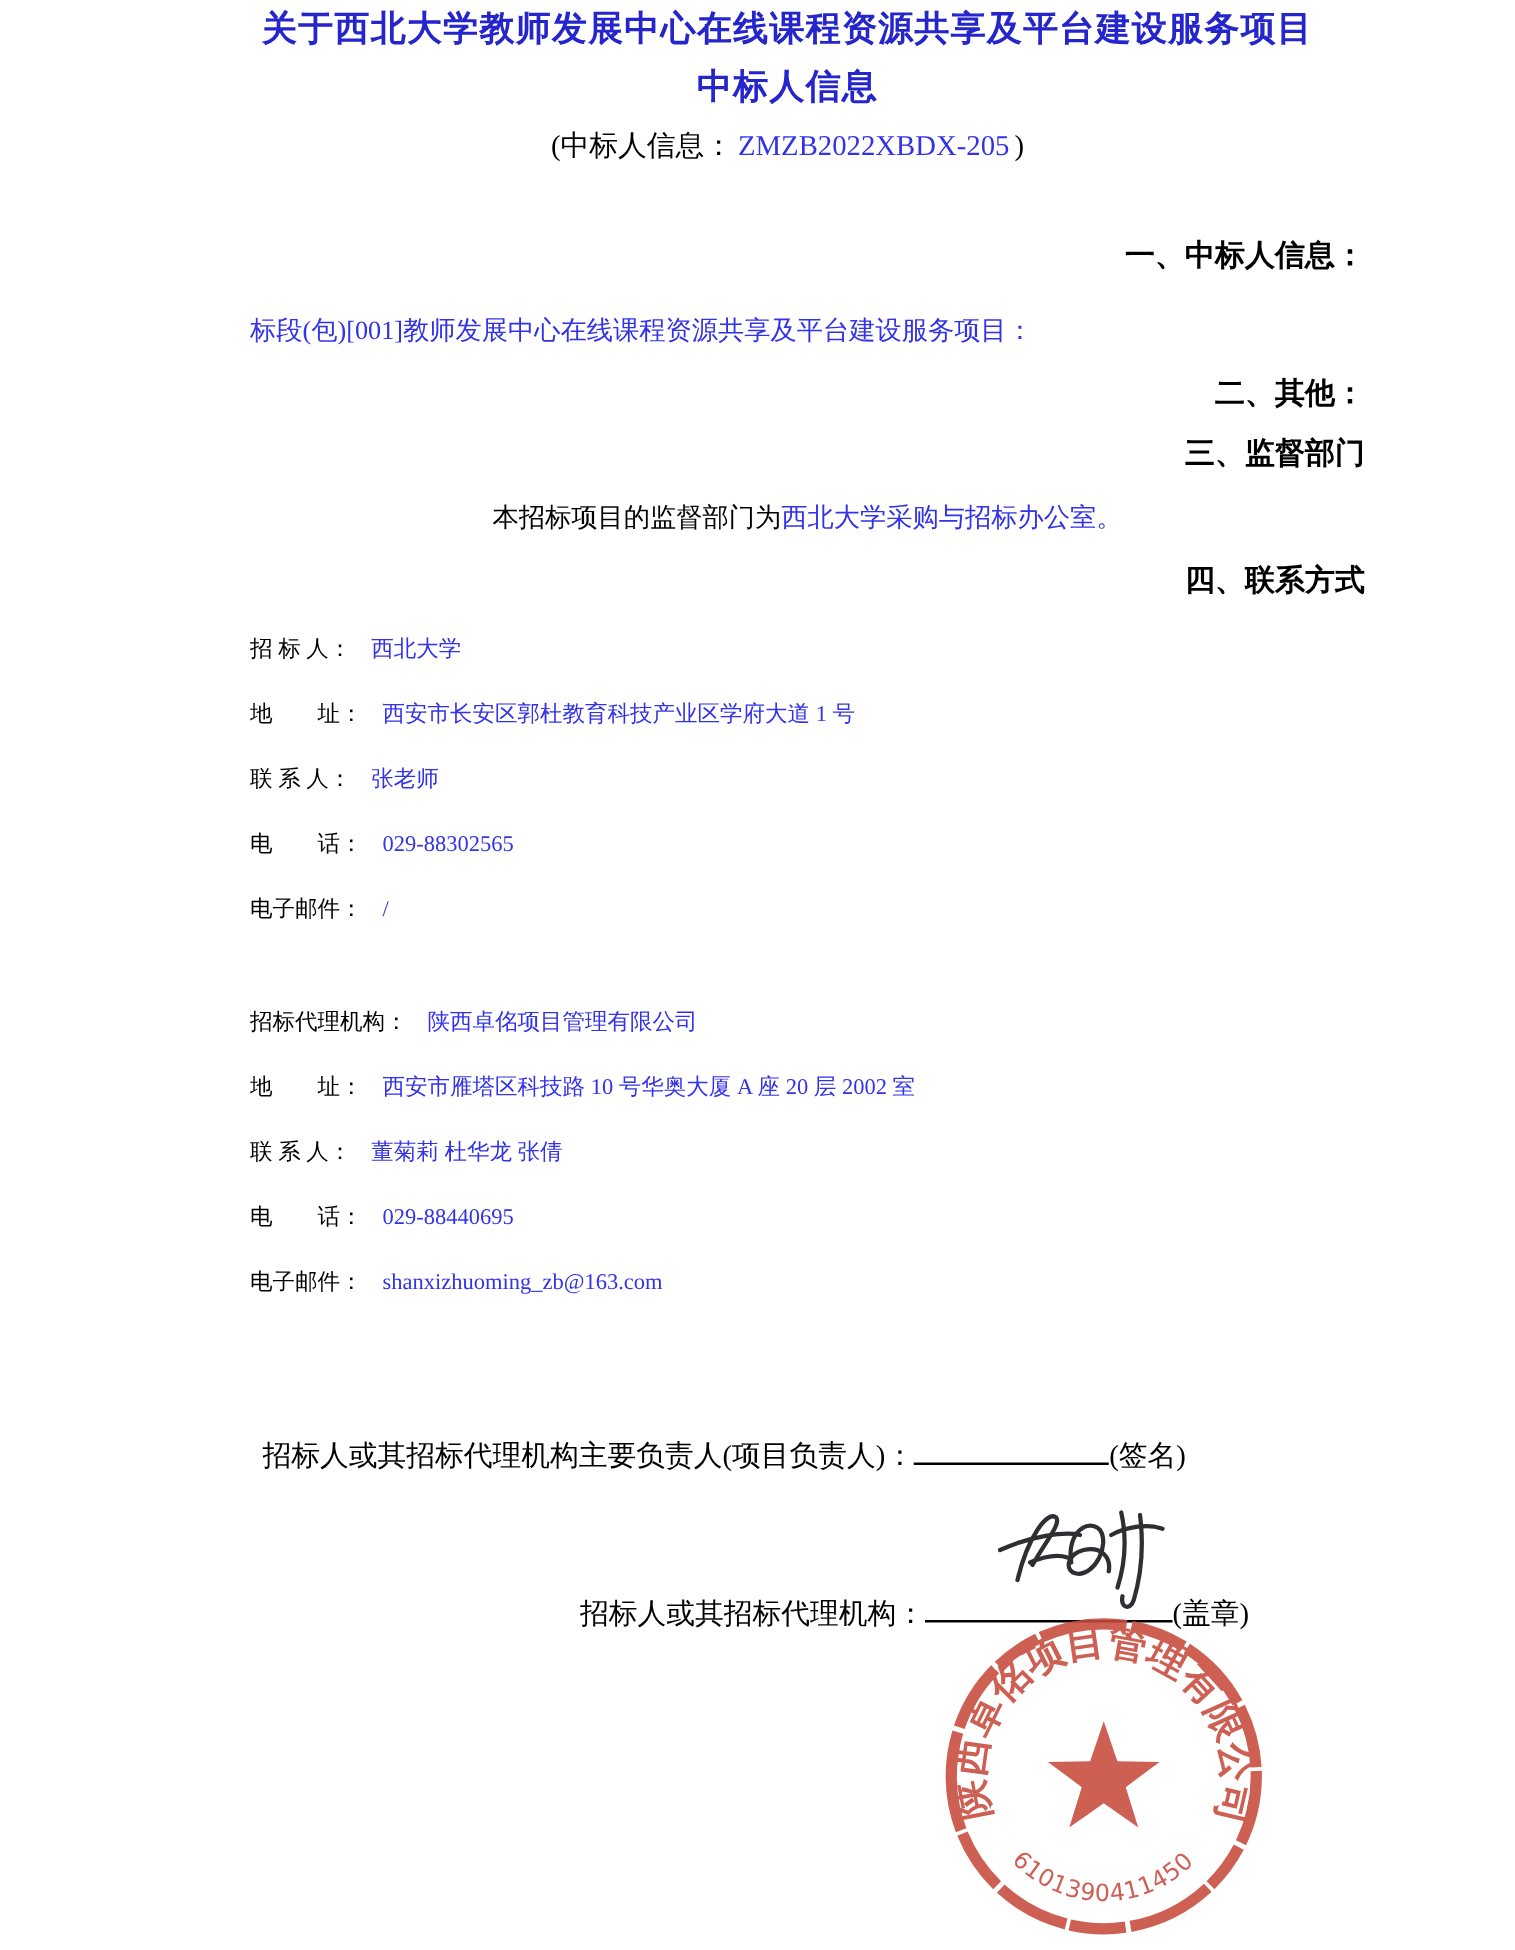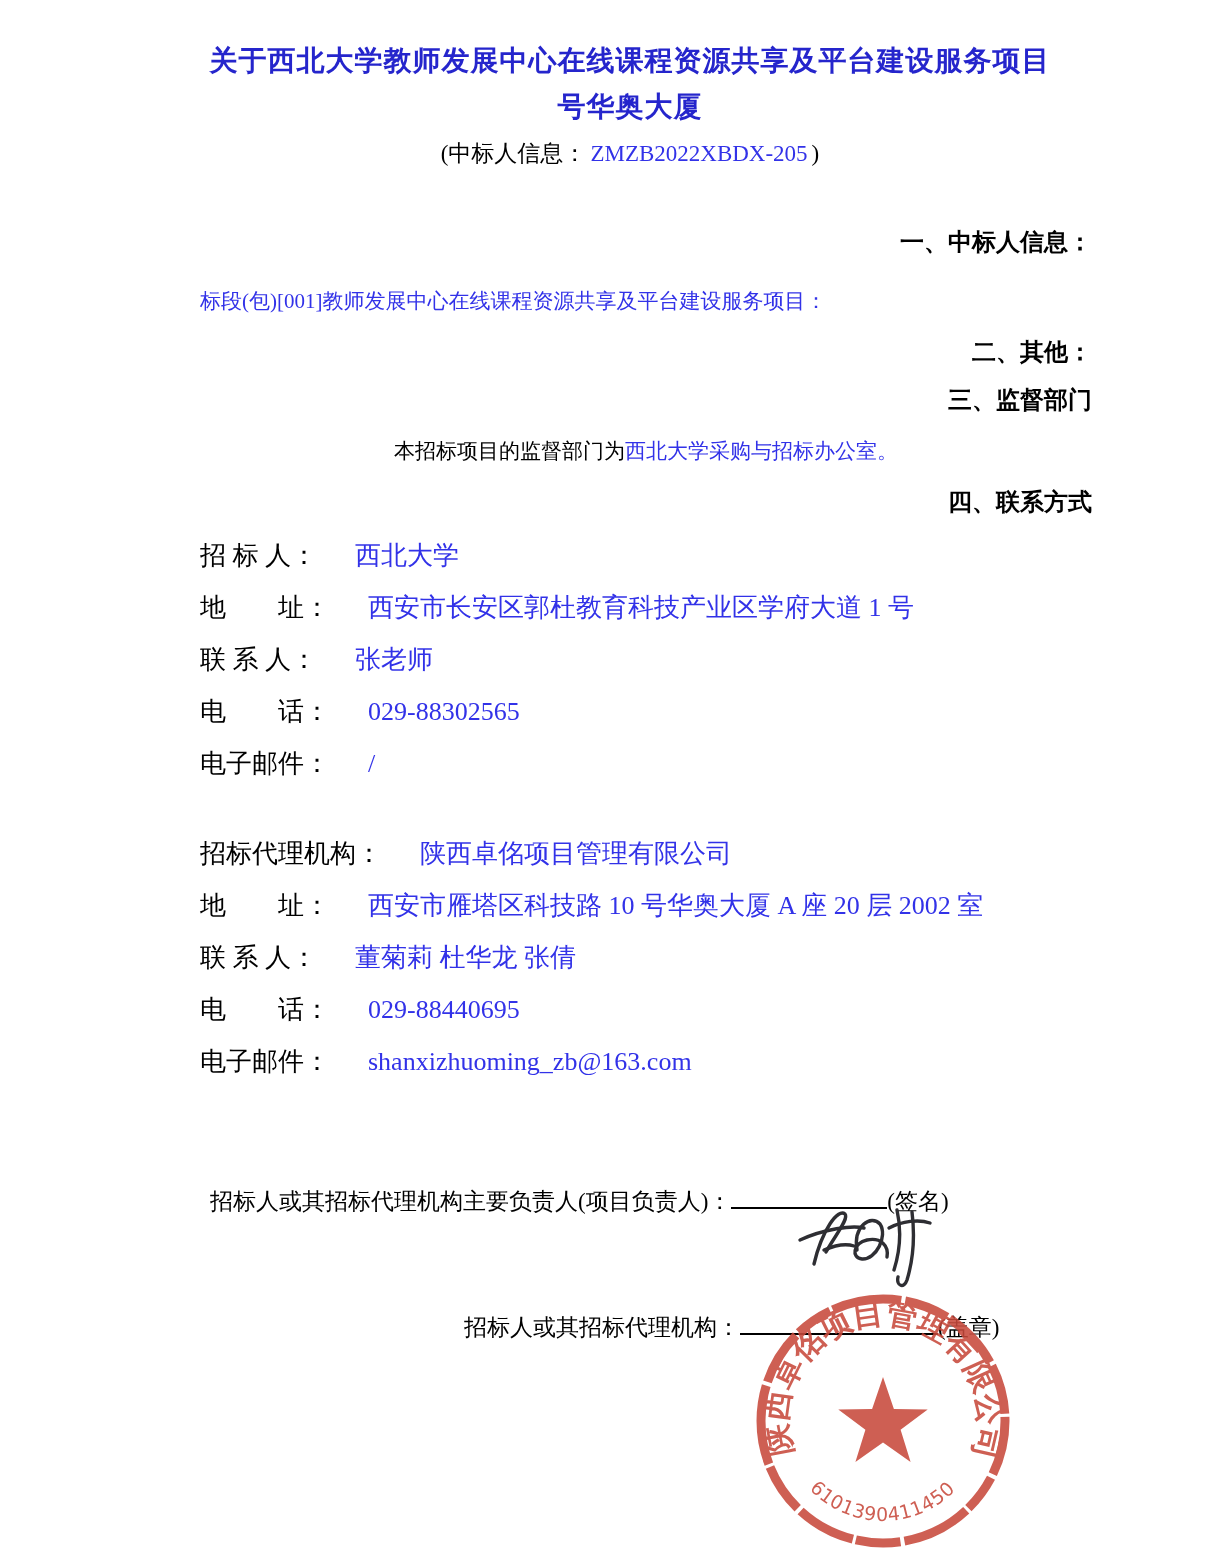--- a/index.html
+++ b/index.html
@@ -4,21 +4,21 @@
 <style>
   html,body { margin:0; padding:0; background:#ffffff; }
   .page {
     position:relative;
     width:1212px; height:1560px;
     background:#ffffff;
     overflow:hidden;
     font-family:"Liberation Serif","DejaVu Serif",serif;
     color:var(--text_black,#000);
   }
-  .content { padding:14px 120px 0 168px;margin-top:24px; }
+  .content { padding:1px 120px 0 168px; }
 
   .title-line {
     text-align:center;
     font-size:28px; font-weight:700;
     color:var(--title_blue,#2525cc);
     line-height:46px;
     letter-spacing:1px;
   }
   .tender-line {
     text-align:center;
@@ -48,25 +48,24 @@
   }
   .blue { color:var(--value_blue,#3232e8); }
   .lot-line   { margin-top:24px; }
   .winner-line{ margin-top:16px; margin-left:64px; display:flex; }
   .winner-line .price { margin-left:118px; }
   .s2-body { margin-top:16px; }
   .s3-body { margin-top:16px;text-align:center; }
 
   .crow {
     display:flex;
-    font-size:26px;
+    font-size:18px;
     line-height:32px;
     margin-left:32px;
     margin-top:20px;
-    gap:22px;
   }
   .crow .lbl { white-space:pre; }
   .crow .val { margin-left:16px; color:var(--value_blue,#3232e8); white-space:pre; }
   .agency-gap { margin-top:58px; }
 
   .sign-row {
     font-size:23px;
     line-height:40px;
     white-space:nowrap;
   }
@@ -103,21 +102,21 @@
   .stamp-company { font-size:31px; font-weight:700; font-family:"Liberation Serif","DejaVu Serif",serif; }
   .stamp-number  { font-size:19px; letter-spacing:0.5px; font-family:"DejaVu Sans","Liberation Sans",sans-serif; }
 </style>
 </head>
 <body>
 
 <div class="page">
   <div class="content">
 
     <div class="title-line">关于西北大学教师发展中心在线课程资源共享及平台建设服务项目</div>
-    <div class="title-line">号华奥大厦</div>
+    <div class="title-line">中标人信息</div>
 
     <div class="tender-line"><span>(中标人信息：</span><span class="num">ZMZB2022XBDX-205</span><span>)</span></div>
 
     <div class="sec-head mt-s1">一、中标人信息：</div>
     <div class="body-line lot-line blue">标段(包)[001]教师发展中心在线课程资源共享及平台建设服务项目：</div>
 
     <div class="sec-head mt-s2">二、其他：</div>
 
     <div class="sec-head mt-s3">三、监督部门</div>
     <div class="body-line s3-body"><span>本招标项目的监督部门为</span><span class="blue">西北大学采购与招标办公室</span><span class="blue">。</span></div>

